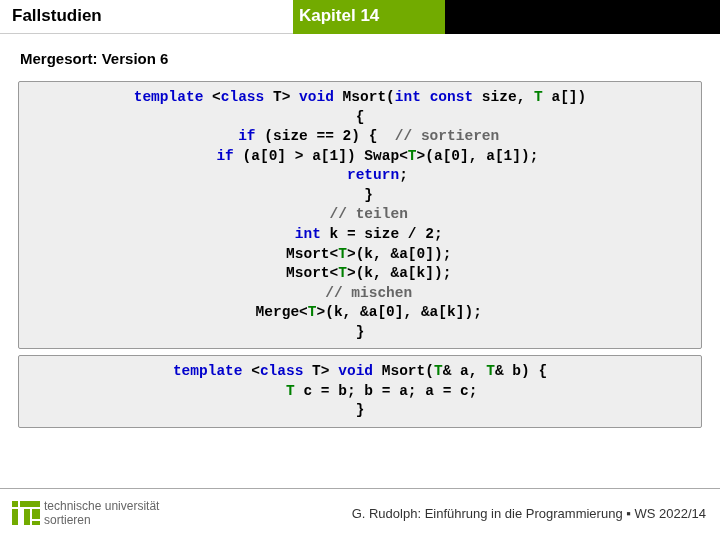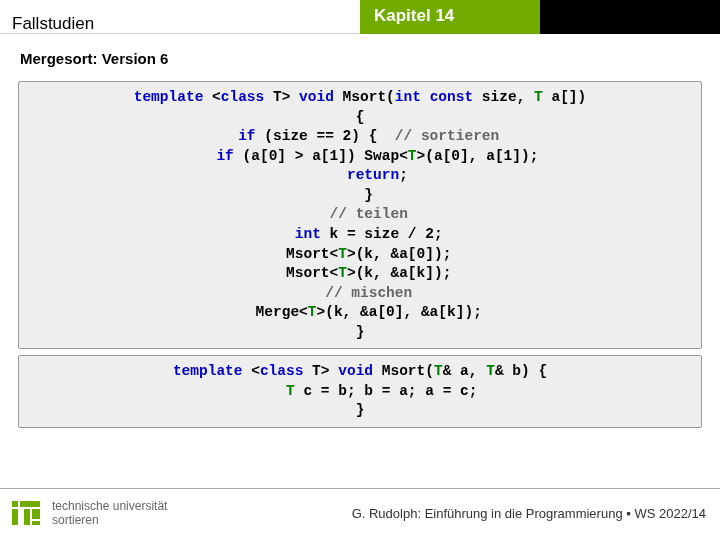--- a/index.html
+++ b/index.html
@@ -12,33 +12,32 @@
     overflow: hidden;
   }
   .header {
     width: 100%;
     height: 34px;
     display: flex;
   }
   .header-left {
     background: #fff;
     padding: 6px 12px;
-    font-weight: normal;
+    font-weight: bold;
     font-size: 17px;
-    width: 360px;
+    width: 293px;
     border-bottom: 1px solid #ccc;
-    margin-top: 8px;
   }
   .header-mid {
     background: #72ab00;
     color: #fff;
     font-weight: bold;
     font-size: 17px;
-    padding: 6px 14px;
-    width: 180px;
+    padding: 6px 6px;
+    width: 152px;
   }
   .header-right {
     background: #000;
     flex: 1;
   }
   .subtitle {
     font-weight: bold;
     font-size: 15px;
     padding: 16px 20px 8px;
   }
@@ -69,21 +68,20 @@
     display: flex;
     align-items: center;
     justify-content: space-between;
     padding: 0 14px 2px 10px;
     font-size: 12px;
     color: #333;
   }
   .logo {
     display: flex;
     align-items: center;
-    gap: 8px;
   }
   .logo-mark {
     width: 34px;
     height: 34px;
     position: relative;
   }
   .logo-mark svg { display: block; }
   .logo-text {
     color: #666;
     font-size: 12px;

